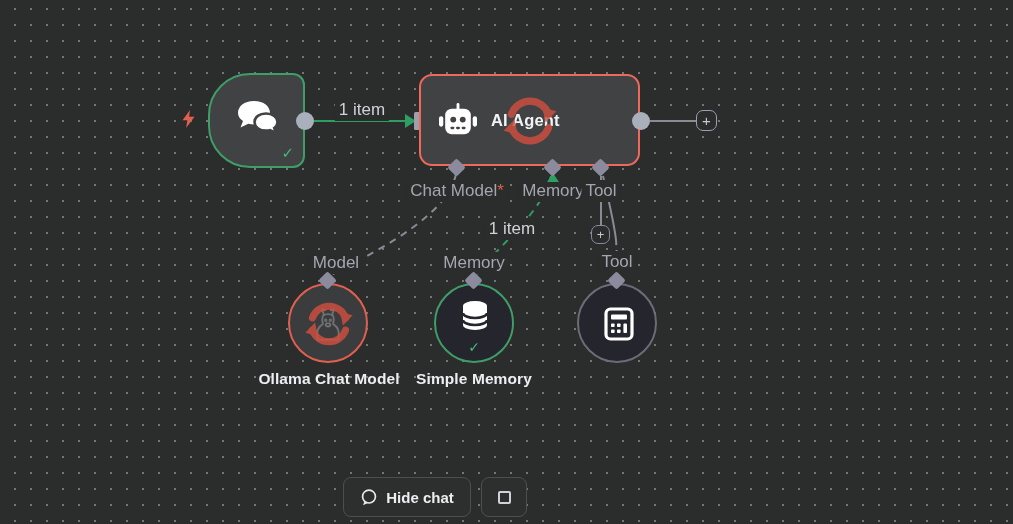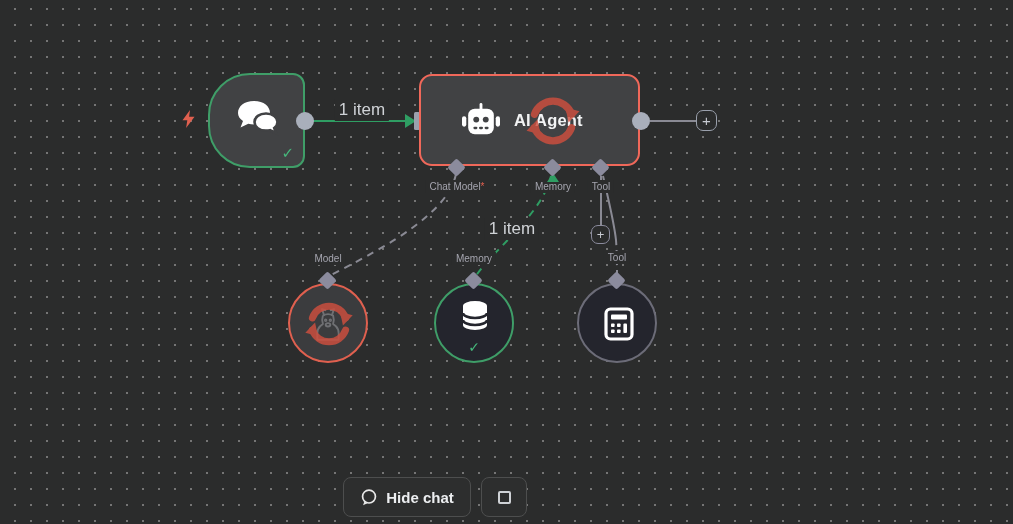--- a/index.html
+++ b/index.html
@@ -5,21 +5,21 @@
   html,body{margin:0;padding:0;background:#2b2c2c;}
   *{box-sizing:border-box;}
   .canvas{
     position:relative;width:1013px;height:524px;overflow:hidden;
     background-color:#2b2c2c;
     background-image:radial-gradient(circle,#757575 1.1px,transparent 1.4px);
     background-size:16px 16px;background-position:7px 1px;
     font-family:"Liberation Sans","DejaVu Sans",sans-serif;
   }
   .edges{position:absolute;left:0;top:0;z-index:1;}
-  .node{position:absolute;z-index:3;padding-left:23px;}
+  .node{position:absolute;z-index:3;}
   .trigger-node{
     left:208px;top:73px;width:97px;height:95px;
     background:#414244;border:2px solid #3f9e68;
     border-radius:42px 12px 12px 42px;
   }
   .agent-node{
     left:419px;top:74px;width:221px;height:92px;
     background:#414244;border:2px solid #f0685a;border-radius:13px;
   }
   .agent-inner{position:relative;width:100%;height:100%;display:flex;align-items:center;}
@@ -37,21 +37,21 @@
   .caption{
     position:absolute;z-index:3;text-align:center;color:#edeef0;
     font-size:15.5px;font-weight:700;line-height:20px;letter-spacing:.1px;
   }
   .trigger-caption{left:167px;top:177px;width:180px;}
   .ollama-caption{left:239px;top:369px;width:180px;}
   .memory-caption{left:394px;top:369px;width:160px;}
   .calc-caption{left:547px;top:369px;width:140px;}
   .chip{
     position:absolute;z-index:2;background:#2b2c2c;color:#a5a5af;
-    font-size:10px;padding:1px 4px;white-space:nowrap;transform:translateX(-50%);
+    font-size:17px;padding:1px 4px;white-space:nowrap;transform:translateX(-50%);
   }
   .itemchip{color:#cfd2d6;font-size:17px;}
   .req{color:#e0604f;}
   .diamond{
     position:absolute;z-index:4;width:13px;height:13px;background:#8b8b9d;
     transform:rotate(45deg);border-radius:2px;
   }
   .memarrow{
     position:absolute;z-index:3;width:0;height:0;
     border-left:6px solid transparent;border-right:6px solid transparent;
@@ -161,21 +161,21 @@
 
   <div class="chip" style="left:457px;top:180px;"><span>Chat Model</span><span class="req">*</span></div>
   <div class="chip" style="left:553px;top:180px;">Memory</div>
   <div class="chip" style="left:601px;top:180px;">Tool</div>
 
   <div class="chip itemchip" style="left:362px;top:99px;">1 item</div>
   <div class="chip itemchip" style="left:512px;top:218px;">1 item</div>
 
   <div class="plusbtn plus-tool">+</div>
 
-  <div class="chip" style="left:328px;top:252px;">Model</div>
+  <div class="chip" style="left:336px;top:252px;">Model</div>
   <div class="chip" style="left:474px;top:252px;">Memory</div>
   <div class="chip" style="left:617px;top:251px;">Tool</div>
 
   <div class="circle-node ollama-node">
     <svg width="52" height="52" viewBox="0 0 56 56" style="left:12px;top:12px;">
       <g stroke="#9b9ba0" stroke-width="2" fill="none" opacity="0.55" stroke-linejoin="round">
         <path d="M24 20 l-2.5 -7 l4.5 1.5 M32 20 l2.5 -7 l-4.5 1.5"></path>
         <path d="M22.5 20 q5.5 -3 11 0 q1.5 5 0 9 l3 2.5 q3 3 3 7.5 v7 h-23 v-7 q0 -4.5 3 -7.5 l3 -2.5 q-1.5 -4 0 -9"></path>
         <circle cx="25.5" cy="25" r="0.8"></circle>
           <circle cx="30.5" cy="25" r="0.8"></circle>
@@ -209,20 +209,22 @@
       <rect x="10" y="8.5" width="16" height="5" rx="1" fill="#ffffff"></rect>
       <rect x="10" y="17.5" width="3.6" height="3.6" rx="0.8" fill="#ffffff"></rect>
       <rect x="16" y="17.5" width="3.6" height="3.6" rx="0.8" fill="#ffffff"></rect>
       <rect x="10" y="23.5" width="3.6" height="3.6" rx="0.8" fill="#ffffff"></rect>
       <rect x="16" y="23.5" width="3.6" height="3.6" rx="0.8" fill="#ffffff"></rect>
       <rect x="22.4" y="17.5" width="3.6" height="9.6" rx="1" fill="#ffffff"></rect>
     </svg>
   </div>
   <div class="diamond" style="left:610px;top:274px;"></div>
 
+  <div class="caption ollama-caption">Ollama Chat Model</div>
+  <div class="caption memory-caption">Simple Memory</div>
 
   <div class="bottombar">
     <div class="btn hidechat-btn">
       <svg width="18" height="19" viewBox="0 0 19 19">
         <circle cx="9.5" cy="8.5" r="6.8" stroke="#e8e8e8" stroke-width="1.8" fill="none"></circle>
         <path d="M4.6 13.8 L3.2 17.6 L7.8 15.6 Z" fill="#e8e8e8"></path>
       </svg>
       <span>Hide chat</span>
     </div>
     <div class="btn panel-btn">

